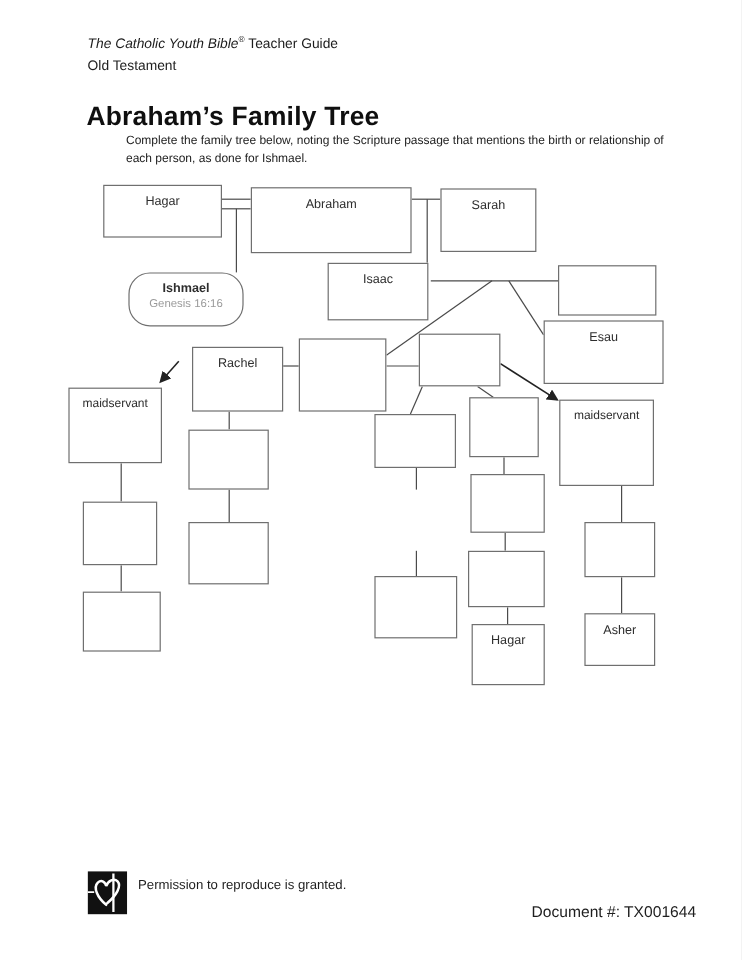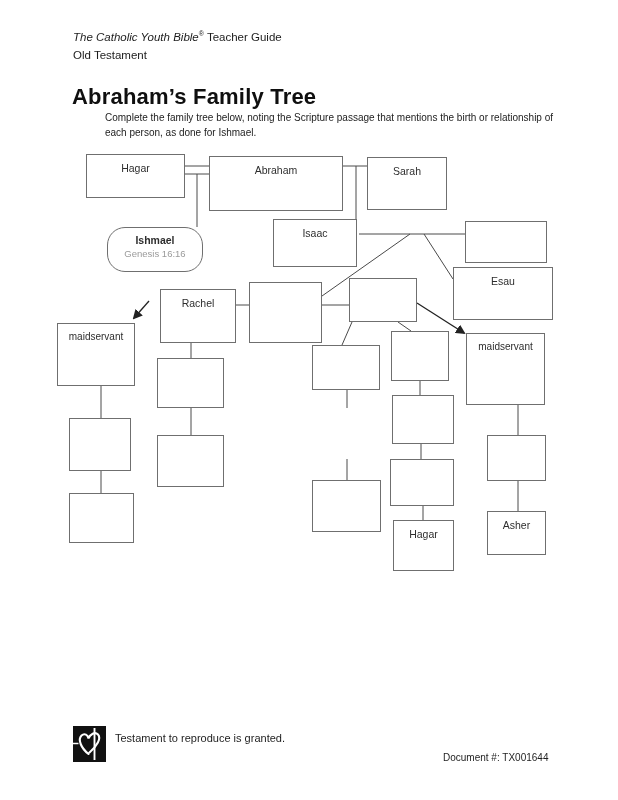--- a/index.html
+++ b/index.html
@@ -44,21 +44,21 @@
   #bx-d1{left:391px;top:331px;width:58px;height:50px;}
   #bx-d2{left:392px;top:395px;width:62px;height:49px;}
   #bx-d3{left:390px;top:459px;width:64px;height:47px;}
   #bx-dinah{left:393px;top:520px;width:61px;height:51px;}
   #bx-e2{left:487px;top:435px;width:59px;height:46px;}
   #bx-asher{left:487px;top:511px;width:59px;height:44px;}
 
   
   .logo{position:absolute;left:73px;top:726px;width:33px;height:36px;}
   .foot-text{position:absolute;left:115px;top:730px;font-size:11px;color:#1e1e1e;line-height:17px;}
-  .doc-number{position:absolute;left:443px;top:752px;font-size:10px;color:#1e1e1e;}
+  .doc-number{position:absolute;left:443px;top:752px;font-size:13px;color:#1e1e1e;}
 </style>
 </head>
 <body>
 
 <div class="page">
 
   <div class="hdr-line1">
     <span class="italic">The Catholic Youth Bible</span><sup>®</sup><span> Teacher Guide</span>
   </div>
   <div class="hdr-line2">Old Testament</div>
@@ -148,17 +148,17 @@
   <div class="box" id="bx-e2"></div>
   <div class="box" id="bx-asher"><span>Asher</span></div>
 
   <svg class="logo" viewBox="0 0 33 36" xmlns="http://www.w3.org/2000/svg">
     <rect x="0" y="0" width="33" height="36" fill="#111"></rect>
     <path d="M15.5,28 C8,22 4.5,13.5 8.5,9.5 C11.5,6.8 15,8.8 15.5,12.5 C17,8 22,5.5 25,8.5 C28.5,12.5 24,20 16.5,26.5" stroke="#fff" stroke-width="2.1" fill="none" stroke-linecap="round"></path>
     <line x1="21.5" y1="2" x2="21.5" y2="34" stroke="#fff" stroke-width="1.9"></line>
     <line x1="0" y1="17.5" x2="5.5" y2="17.5" stroke="#fff" stroke-width="1.5"></line>
   </svg>
   <div class="foot-text">
-    <div>Testament to reproduce is granted.</div>
+    <div>Permission to reproduce is granted.</div>
   </div>
   <div class="doc-number">Document #: TX001644</div>
 
 </div>
 
 </body></html>

